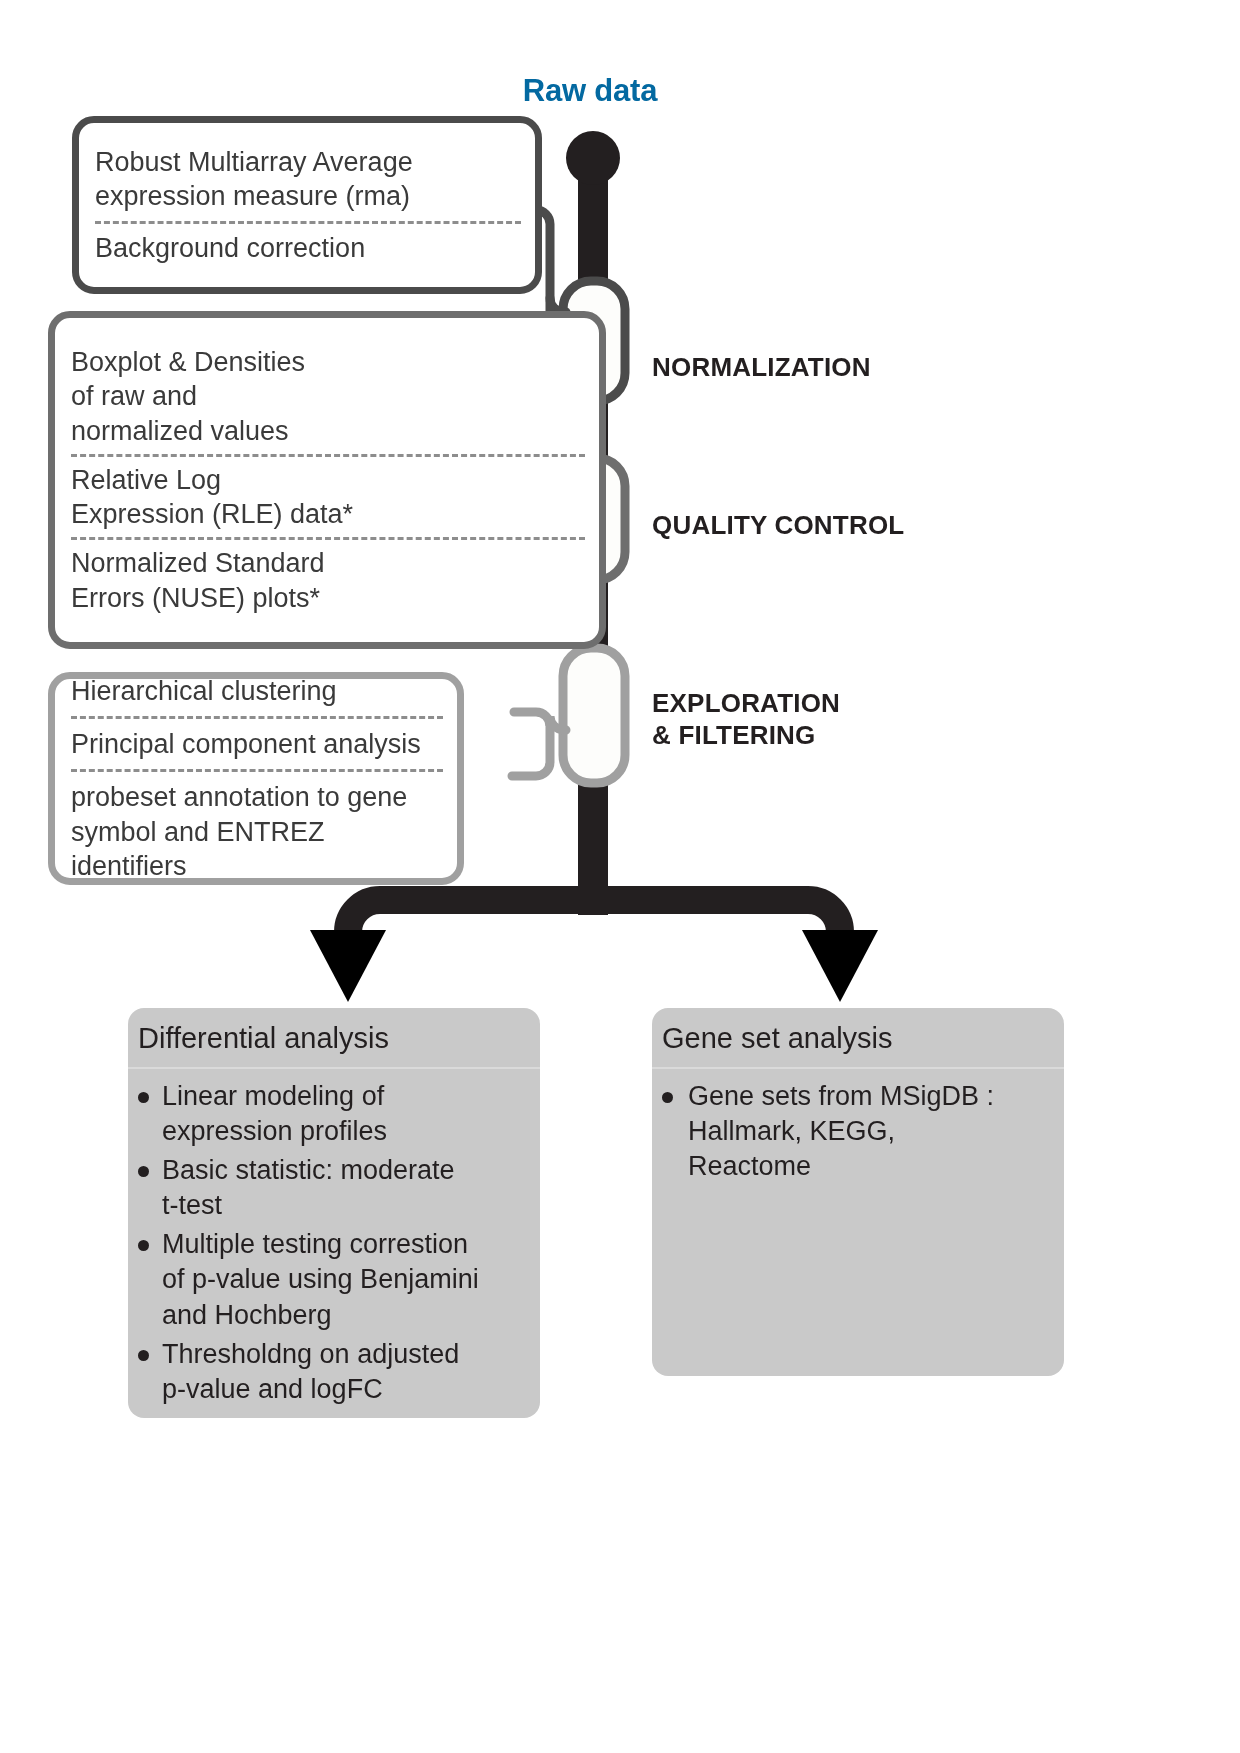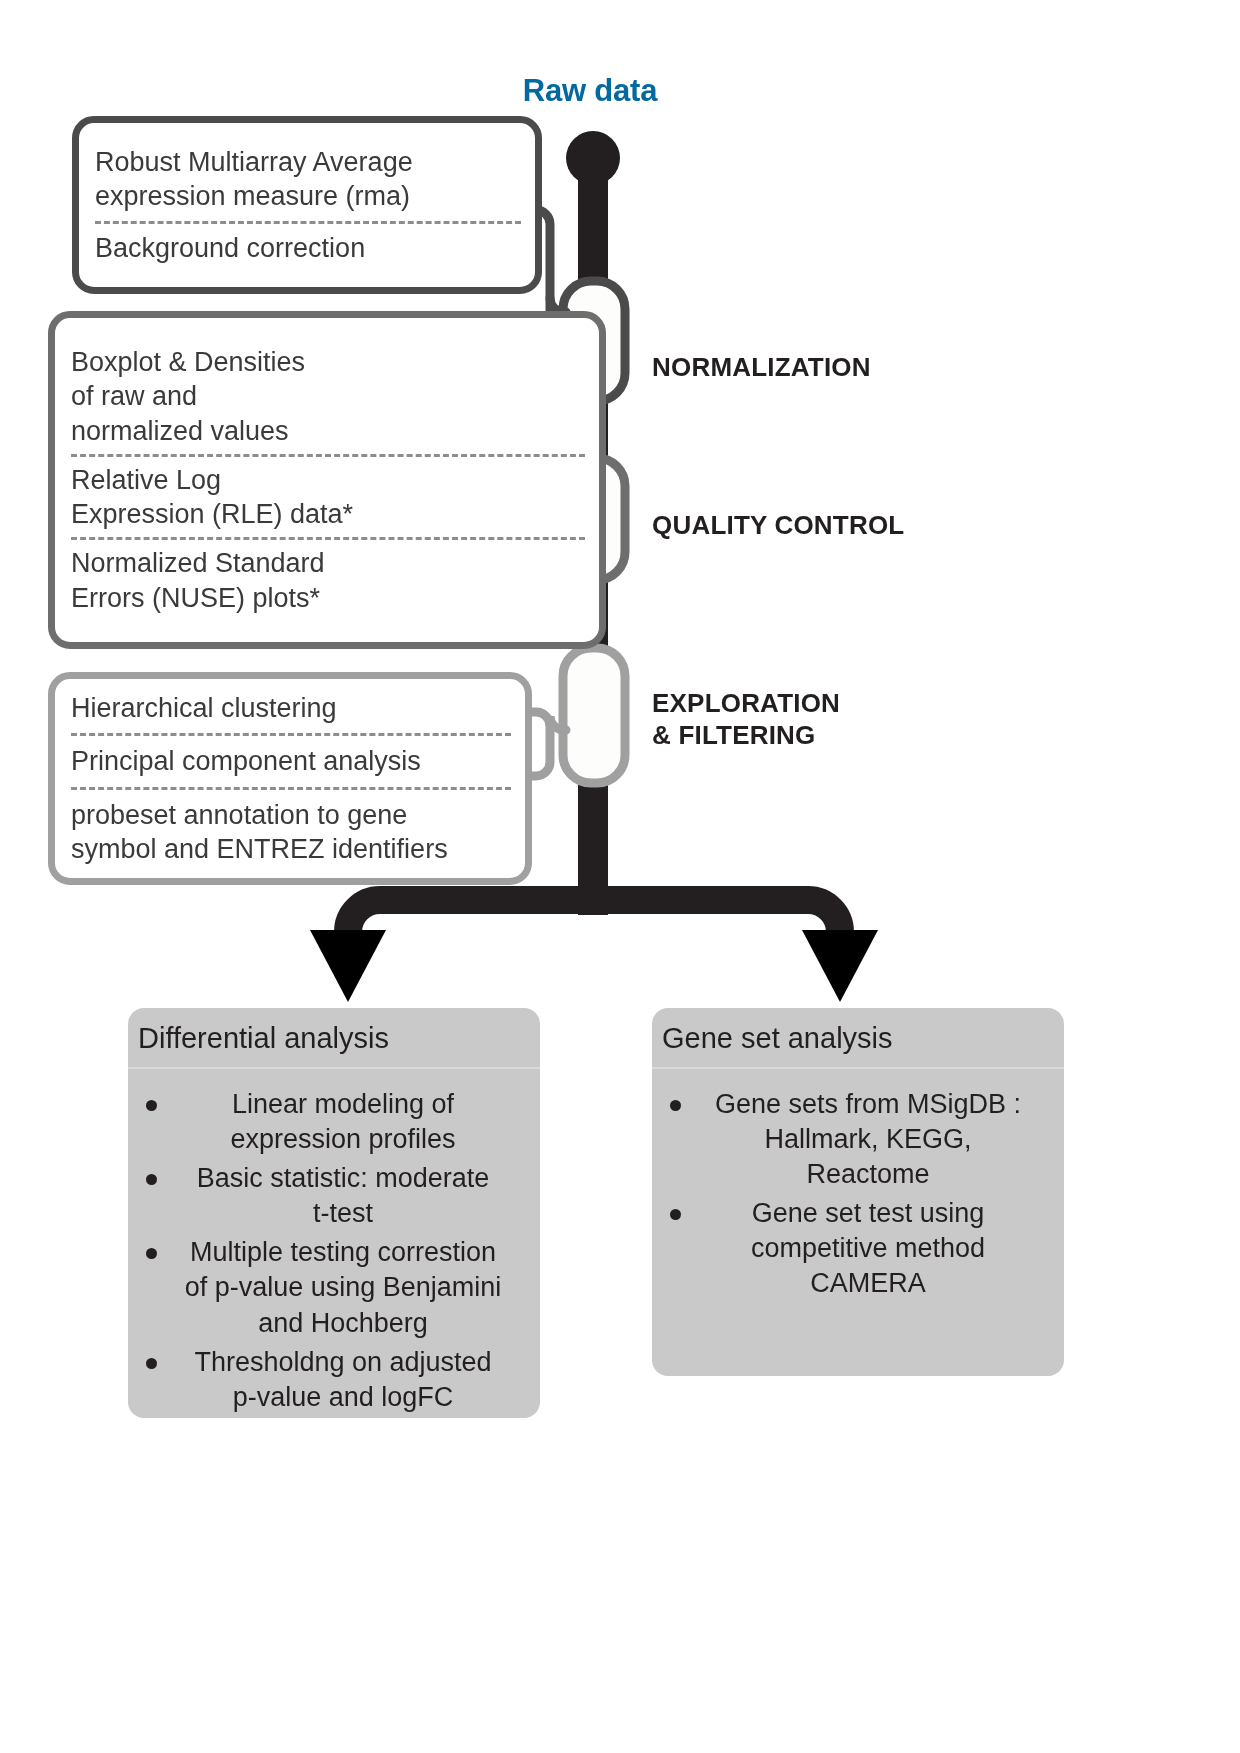--- a/index.html
+++ b/index.html
@@ -79,21 +79,21 @@
   #panel-0 {
     left: 48px; top: 116px; width: 470px; height: 178px;
     border: 7px solid #4b4b4b;
     margin-left: 24px;
   }
   #panel-1 {
     left: 48px; top: 311px; width: 558px; height: 338px;
     border: 7px solid #6e6e6e;
   }
   #panel-2 {
-    left: 48px; top: 672px; width: 484px; height: 213px;
+    left: 48px; top: 672px; width: 416px; height: 213px;
     border: 7px solid #a0a0a0;
   }
   #panel-2 .step-row { padding: 8px 0 8px 0; }
   #panel-1 .step-row { padding: 6px 0 6px 0; }
 
   
   .result-card {
     position: absolute;
     box-sizing: border-box;
     background: #c9c9c9;
@@ -101,23 +101,22 @@
     box-shadow: 0 0 0 0 rgba(0,0,0,0);
   }
   .result-card .card-title {
     font-size: 29px;
     color: #231f20;
     padding: 14px 10px 12px 10px;
     border-bottom: 2px solid #dadada;
   }
   .result-card ul {
     list-style: none;
-    margin: 8px;
+    margin: 0;
     padding: 10px 16px 14px 4px;
-    text-align: center;
   }
   .result-card li {
     position: relative;
     font-size: 27px;
     color: #231f20;
     line-height: 1.3;
     padding-left: 30px;
     margin-bottom: 4px;
     white-space: pre-line;
   }
@@ -218,17 +217,14 @@
 p-value and logFC</li>
   </ul>
 </div>
 
 <div class="result-card" id="result-card-1">
   <div class="card-title">Gene set analysis</div>
   <ul>
     <li>Gene sets from MSigDB :
 Hallmark, KEGG,
 Reactome</li>
-    <li>Gene set test using
-competitive method
-CAMERA</li>
   </ul>
 </div>
 
 </body></html>

